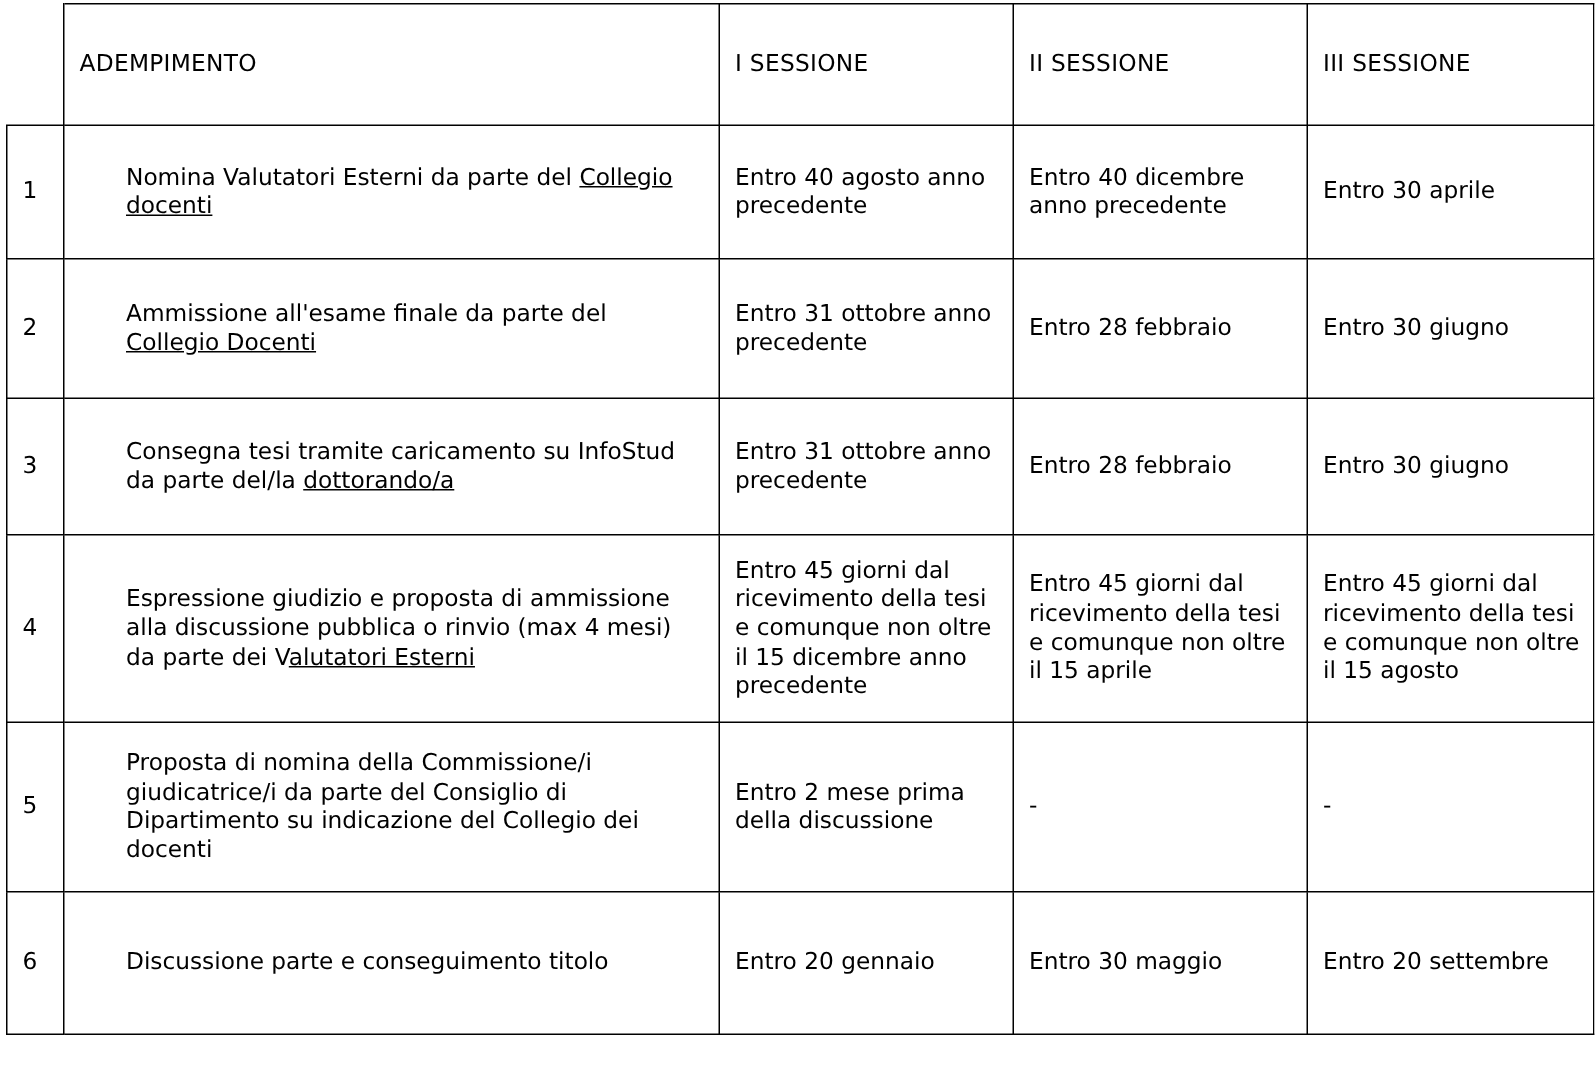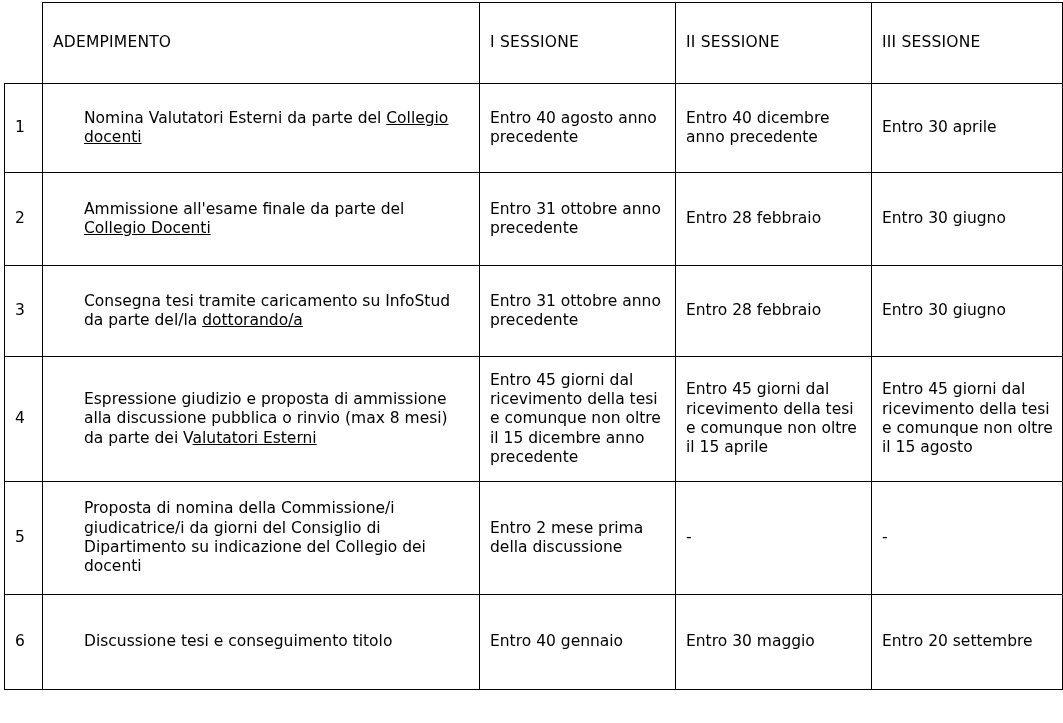--- a/index.html
+++ b/index.html
@@ -120,42 +120,42 @@
             <span class="cell-text"><span>Consegna tesi tramite caricamento su InfoStud da parte del/la </span><span class="u">dottorando/a</span></span>
           </td>
         <td>Entro 31 ottobre anno precedente</td>
         <td>Entro 28 febbraio</td>
         <td>Entro 30 giugno</td>
       </tr>
 
       <tr class="r4">
         <td class="num">4</td>
         <td class="tight">
-            <span class="cell-text"><span>Espressione giudizio e proposta di ammissione alla discussione pubblica o rinvio (max 8 mesi) da parte dei V</span><span class="u">alutatori Esterni</span></span>
+            <span class="cell-text"><span>Espressione giudizio e proposta di ammissione alla discussione pubblica o rinvio (max 4 mesi) da parte dei V</span><span class="u">alutatori Esterni</span></span>
           </td>
         <td class="tight">Entro 45 giorni dal ricevimento della tesi e comunque non oltre il 15 dicembre anno precedente</td>
         <td class="tight">Entro 45 giorni dal ricevimento della tesi e comunque non oltre il 15 aprile</td>
         <td class="tight">Entro 45 giorni dal ricevimento della tesi e comunque non oltre il 15 agosto</td>
       </tr>
 
       <tr class="r5">
         <td class="num">5</td>
         <td class="tight">
-            <span class="cell-text"><span>Proposta di nomina della Commissione/i giudicatrice/i da giorni del Consiglio di Dipartimento su indicazione del Collegio dei docenti</span><span class="u"></span></span>
+            <span class="cell-text"><span>Proposta di nomina della Commissione/i giudicatrice/i da parte del Consiglio di Dipartimento su indicazione del Collegio dei docenti</span><span class="u"></span></span>
           </td>
         <td>Entro 2 mese prima della discussione</td>
         <td>-</td>
         <td>-</td>
       </tr>
 
       <tr class="r6">
         <td class="num bold">6</td>
         <td class="bold">
-            <span class="cell-text"><span>Discussione tesi e conseguimento titolo</span><span class="u"></span></span>
+            <span class="cell-text"><span>Discussione parte e conseguimento titolo</span><span class="u"></span></span>
           </td>
-        <td class="bold">Entro 40 gennaio</td>
+        <td class="bold">Entro 20 gennaio</td>
         <td class="bold">Entro 30 maggio</td>
         <td class="bold">Entro 20 settembre</td>
       </tr>
 
     </tbody>
   </table>
 </div>
 
 </body></html>

